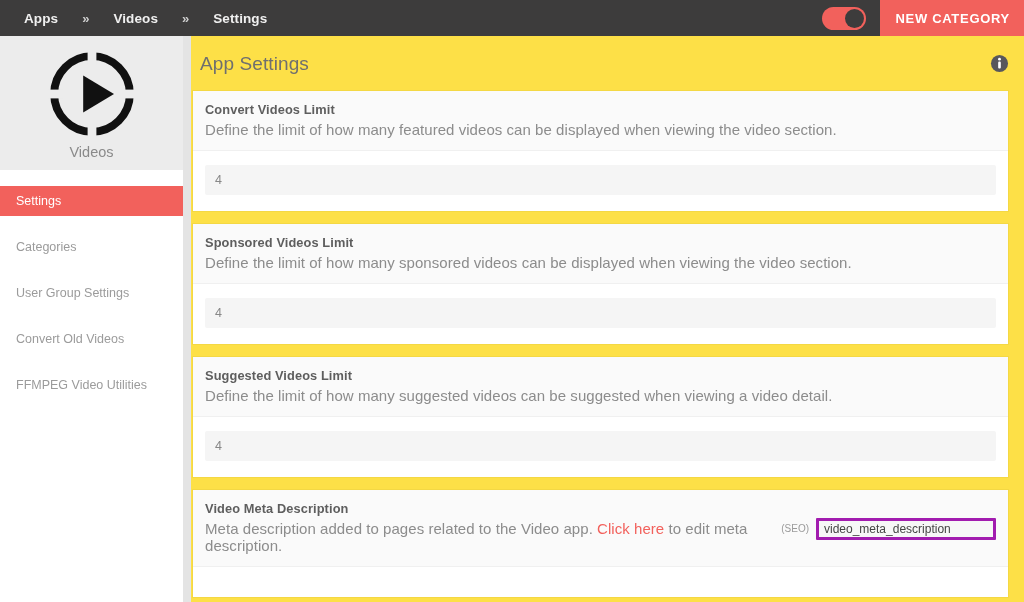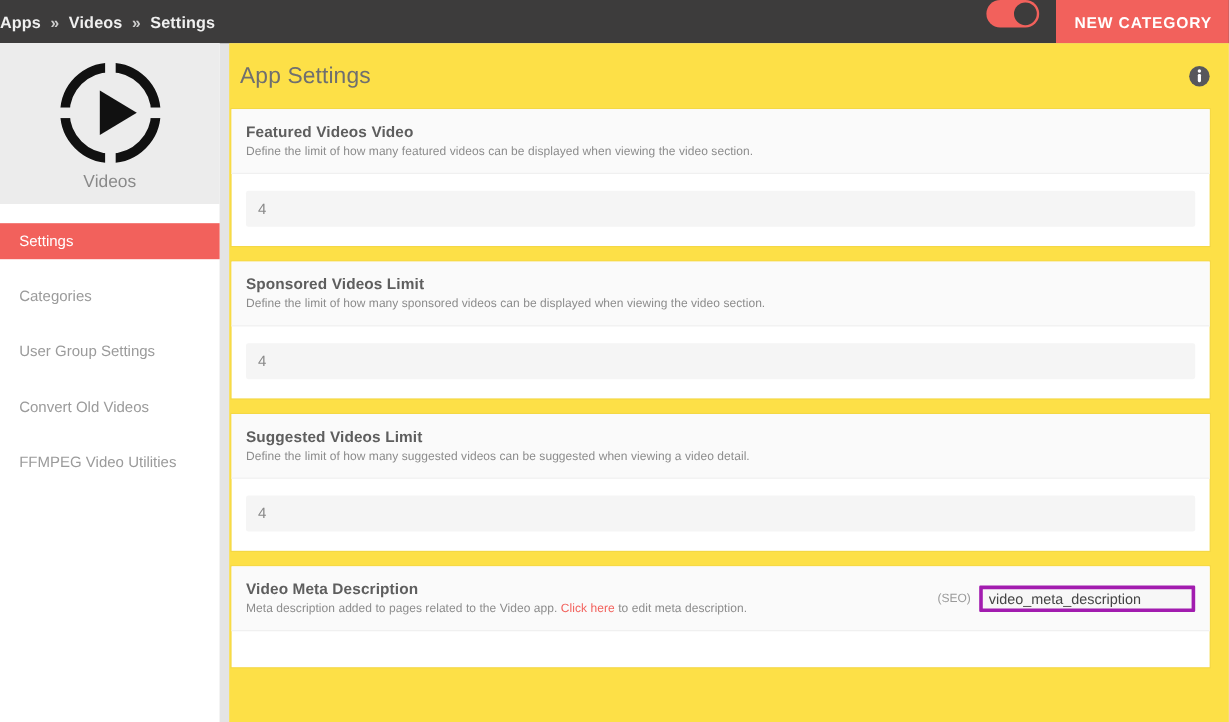--- a/index.html
+++ b/index.html
@@ -19,39 +19,39 @@
     top: 0; left: 0;
     width: 1024px;
     height: 36px;
     background: #3d3c3c;
     display: flex;
     align-items: stretch;
   }
   .breadcrumb {
     display: flex;
     align-items: center;
-    padding-left: 0;
-    gap: 8px;
+    padding-left: 24px;
+    gap: 24px;
     flex: 1;
   }
   .crumb {
     color: #f0f0f0;
     font-size: 13.5px;
     font-weight: bold;
     letter-spacing: .1px;
     white-space: nowrap;
   }
   .crumb-sep {
     color: #cfcfcf;
     font-size: 13px;
     font-weight: bold;
   }
   .topbar-right {
     display: flex;
-    align-items: flex-start;
+    align-items: center;
   }
   .toggle {
     width: 44px;
     height: 23px;
     border-radius: 12px;
     background: #f2615c;
     position: relative;
     margin-right: 14px;
     cursor: pointer;
     flex: none;
@@ -160,21 +160,21 @@
   }
   .card-head-text { flex: 1; }
   .card-title {
     font-size: 12.8px;
     font-weight: bold;
     color: #5e5e5e;
     letter-spacing: .1px;
     margin-bottom: 4px;
   }
   .card-desc {
-    font-size: 10px;
+    font-size: 15px;
     color: #8c8c8c;
     letter-spacing: .05px;
   }
   .card-desc .link {
     color: #f2615c;
     cursor: pointer;
     text-decoration: none;
   }
   .card-body {
     padding: 14px 12px 16px 12px;
@@ -285,21 +285,21 @@
         <circle cx="10" cy="5.4" r="1.5" fill="#ffffff"></circle>
         <rect x="8.6" y="8" width="2.8" height="7.2" rx="1.1" fill="#ffffff"></rect>
       </svg>
     </span>
   </div>
 
   <div class="cards">
 
     <div class="card">
       <div class="card-head">
-        <div class="card-title">Featured Videos Video</div>
+        <div class="card-title">Convert Videos Limit</div>
         <div class="card-desc">Define the limit of how many featured videos can be displayed when viewing the video section.</div>
       </div>
       <div class="card-body">
         <input class="text-input" type="text" value="4" style="">
       </div>
     </div>
 
     <div class="card">
       <div class="card-head">
         <div class="card-title">Sponsored Videos Limit</div>

